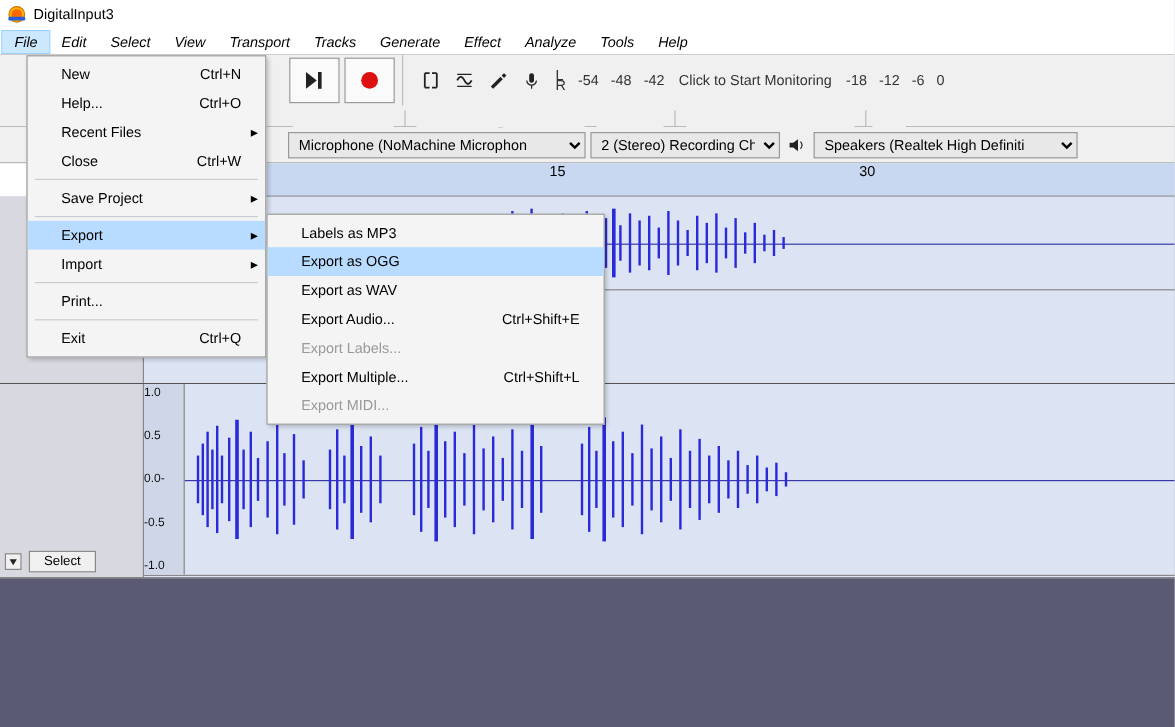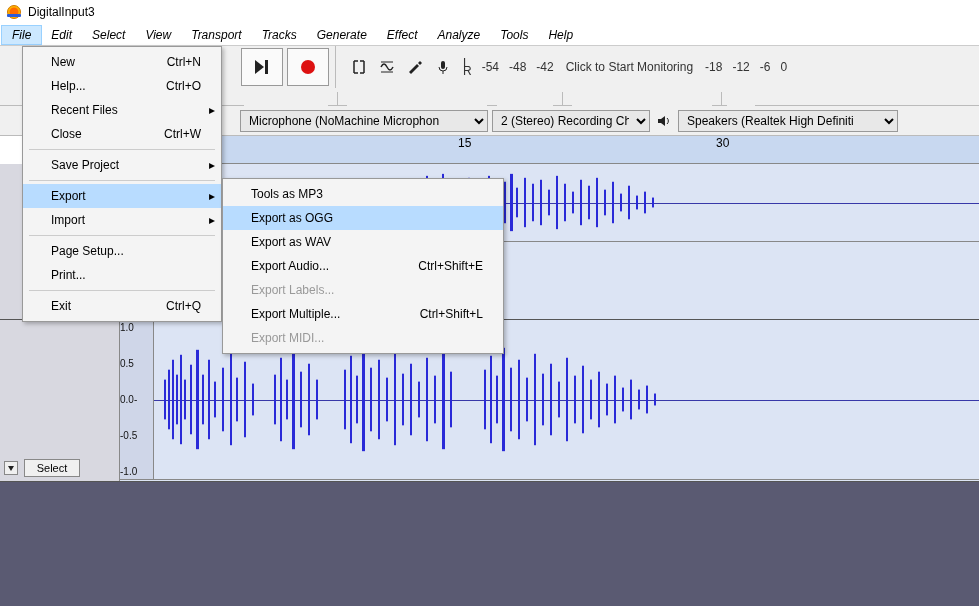--- a/index.html
+++ b/index.html
@@ -451,35 +451,32 @@
     <div class="mrow hl">
       <span>Export</span>
       <span class="sub">▸</span>
     </div>
     <div class="mrow">
       <span>Import</span>
       <span class="sub">▸</span>
     </div>
     <div class="msep"></div>
     <div class="mrow">
-      <span>Page Setup...</span>
-    </div>
-    <div class="mrow">
       <span>Print...</span>
     </div>
     <div class="msep"></div>
     <div class="mrow">
       <span>Exit</span>
       <span class="acc">Ctrl+Q</span>
     </div>
   </div>
 
 <div id="export-menu" class="menu">
     <div class="mrow">
-      <span>Tools as MP3</span>
+      <span>Labels as MP3</span>
     </div>
     <div class="mrow hl">
       <span>Export as OGG</span>
     </div>
     <div class="mrow">
       <span>Export as WAV</span>
     </div>
     <div class="mrow">
       <span>Export Audio...</span>
       <span class="acc">Ctrl+Shift+E</span>

